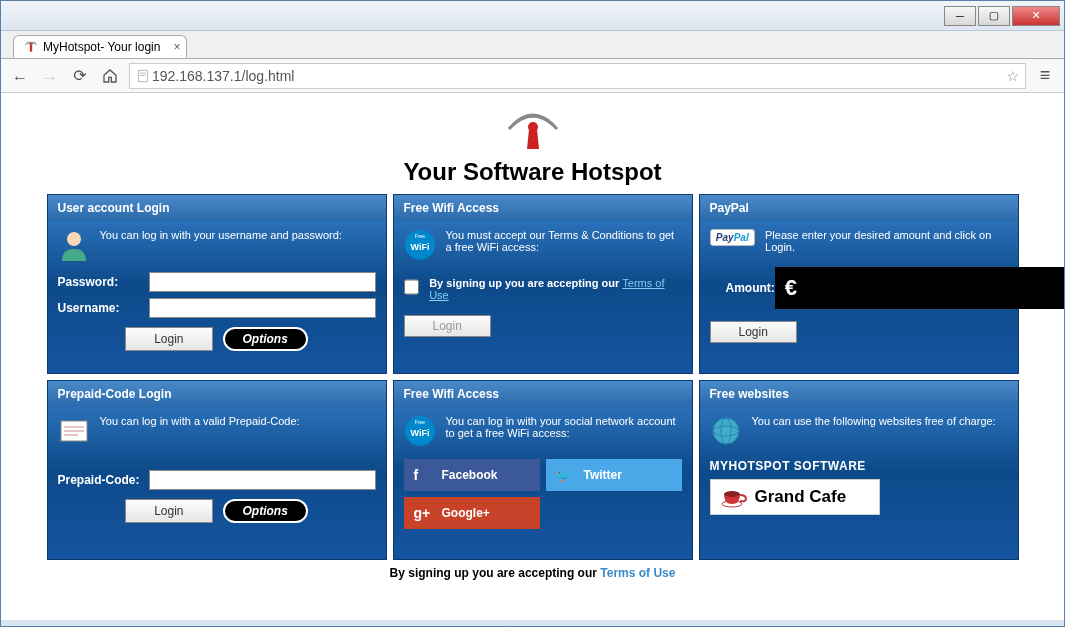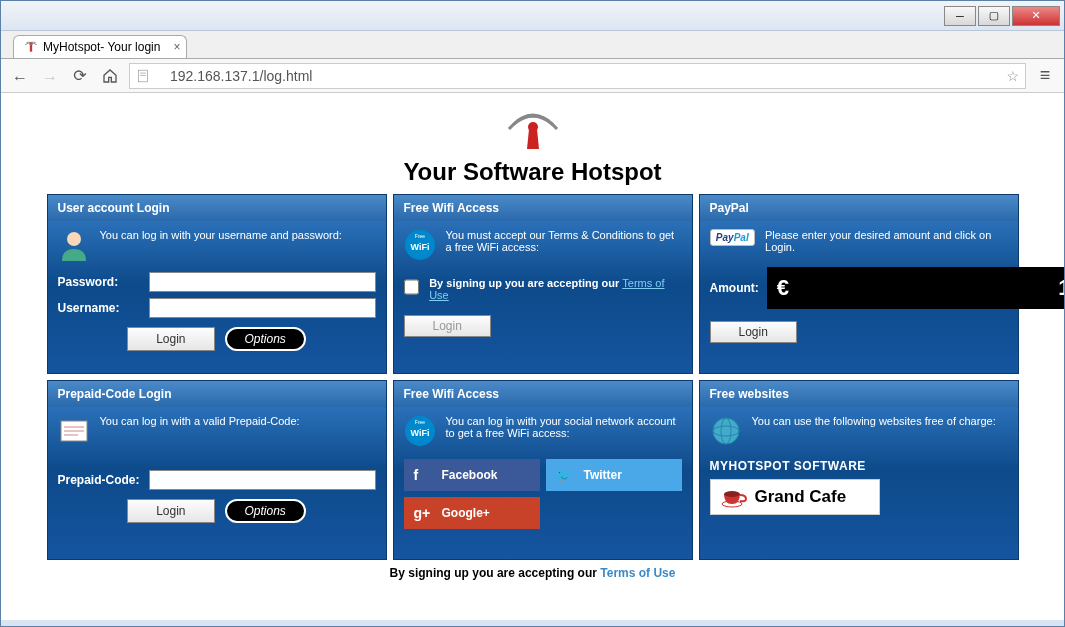--- a/index.html
+++ b/index.html
@@ -14,21 +14,21 @@
   .win-close { background: linear-gradient(to bottom, #e88, #c33); color: #fff; width: 48px; }
 
   .tab-strip { height: 28px; background: #f0f0f0; display: flex; align-items: flex-end; padding-left: 12px; border-bottom: 1px solid #aaa; }
   .tab { background: #fff; border: 1px solid #aaa; border-bottom: none; border-radius: 6px 6px 0 0; padding: 4px 26px 4px 10px; font-size: 12px; position: relative; display: flex; align-items: center; }
   .tab .fav { width: 14px; height: 14px; margin-right: 5px; }
   .tab .close { position: absolute; right: 6px; font-size: 12px; color: #666; cursor: pointer; }
 
   .toolbar { height: 34px; background: #f8f8f8; display: flex; align-items: center; padding: 0 8px; border-bottom: 1px solid #ccc; gap: 8px; }
   .nav-btn { width: 22px; height: 22px; display: inline-flex; align-items: center; justify-content: center; cursor: pointer; color: #555; font-size: 16px; }
   .nav-btn.disabled { color: #ccc; }
-  .url-bar { flex: 1; height: 26px; border: 1px solid #ccc; background: #fff; display: flex; align-items: center; padding: 0 6px; gap: 20px; }
+  .url-bar { flex: 1; height: 26px; border: 1px solid #ccc; background: #fff; display: flex; align-items: center; padding: 0 6px; gap: 2px; }
   .url-bar input { flex: 1; border: none; outline: none; font-size: 14px; color: #555; }
   .star { color: #888; cursor: pointer; font-size: 14px; }
   .menu-btn { width: 22px; height: 22px; display: inline-flex; align-items: center; justify-content: center; cursor: pointer; color: #555; font-size: 18px; }
 
   .page { background: #fff; height: calc(627px - 30px - 28px - 34px - 8px); overflow: auto; padding: 6px 20px 10px; }
 
   .header-area { text-align: center; margin-bottom: 8px; }
   .wifi-logo { width: 60px; height: 52px; margin: 0 auto; }
   .page-title { font-size: 24px; font-weight: bold; margin-top: 4px; }
 
@@ -37,27 +37,27 @@
   .panel { background: linear-gradient(to bottom, #1a5a99 0%, #2a70b8 15%, #0d4a8a 50%, #1555a0 100%); border: 1px solid #0c3a6a; color: #fff; min-height: 180px; padding-bottom: 8px; }
   .panel-head { background: linear-gradient(to bottom, #4a8ac8, #2a6aac); padding: 6px 10px; font-weight: bold; font-size: 12px; color: #fff; }
   .panel-row { display: flex; align-items: flex-start; padding: 8px 10px; gap: 10px; font-size: 11px; }
   .panel-icon { width: 32px; height: 32px; flex-shrink: 0; }
   .form-row { display: flex; align-items: center; padding: 3px 10px; font-size: 12px; gap: 6px; }
   .form-row label { width: 85px; font-weight: bold; }
   .form-row input[type=text], .form-row input[type=password] { flex: 1; height: 20px; border: 1px solid #888; padding: 0 4px; font-size: 12px; }
   .btn-row { display: flex; gap: 10px; padding: 6px 10px 2px; justify-content: center; }
   .btn { background: linear-gradient(to bottom, #fdfdfd, #e6e6e6); border: 1px solid #888; padding: 3px 28px; font-size: 12px; cursor: pointer; color: #333; }
   .btn.disabled { color: #999; }
-  .btn-dark { background: #000; color: #fff; border-radius: 14px; padding: 3px 18px; font-weight: normal; font-style: italic; border: 2px solid #fff; cursor: pointer; font-size: 12px; }
+  .btn-dark { background: #000; color: #fff; border-radius: 14px; padding: 3px 18px; font-weight: bold; font-style: italic; border: 2px solid #fff; cursor: pointer; font-size: 12px; }
 
   .check-row { display: flex; align-items: flex-start; padding: 8px 10px; gap: 10px; font-size: 11px; }
   .check-row input { margin-top: 2px; width: 16px; height: 16px; }
   .check-row .terms-link { color: #7fcff5; text-decoration: underline; cursor: pointer; }
 
-  .amount-row { display: flex; align-items: center; padding: 6px 10px; gap: 8px; font-size: 12px; }
+  .amount-row { display: flex; align-items: center; padding: 6px 26px; font-size: 12px; }
   .amount-row label { font-weight: bold; }
   .amount-box { flex: 1; display: flex; align-items: stretch; height: 42px; }
   .currency { background: #000; color: #fff; font-size: 22px; font-weight: bold; display: flex; align-items: center; padding: 0 10px; }
   .amount-input { flex: 1; background: #000; color: #fff; border: none; text-align: right; padding: 0 8px; font-size: 22px; font-weight: bold; outline: none; }
 
   .social-grid { display: grid; grid-template-columns: 1fr 1fr; gap: 6px; padding: 4px 10px; }
   .social-btn { display: flex; align-items: center; padding: 8px 10px; color: #fff; font-weight: bold; font-size: 12px; cursor: pointer; gap: 10px; }
   .social-fb { background: #3b5998; }
   .social-tw { background: #4aa8e8; }
   .social-gp { background: #c8422a; grid-column: 1; }

